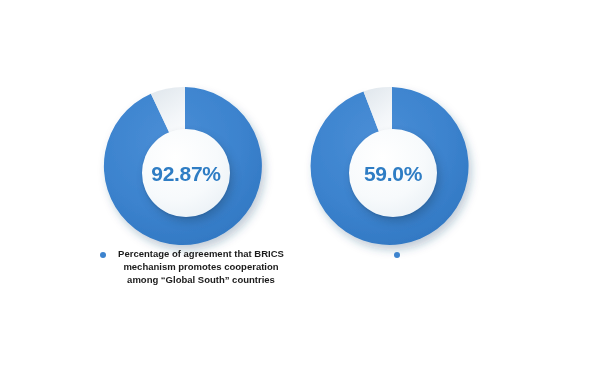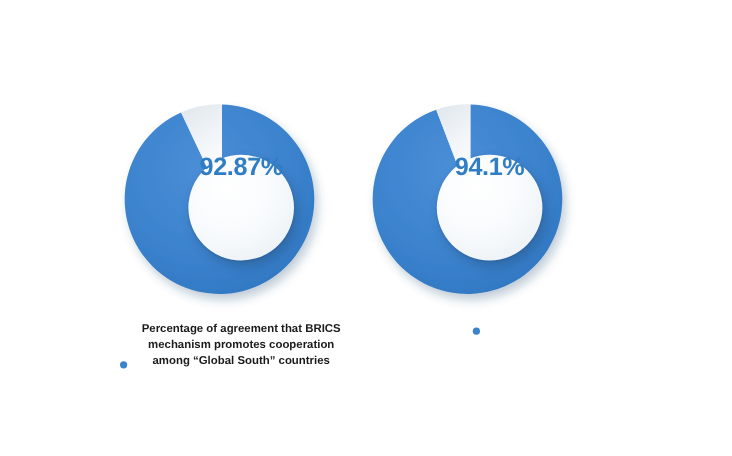--- a/index.html
+++ b/index.html
@@ -38,47 +38,48 @@
   .donut-svg {
     position: absolute;
     top: 0;
     left: 0;
     width: 188px;
     height: 168px;
     overflow: visible;
   }
   .center-disc {
     position: absolute;
-    left: 57px;
+    left: 42px;
     top: 47px;
     width: 88px;
     height: 88px;
     border-radius: 50%;
     background: radial-gradient(circle at 38% 32%, #ffffff 0%, #f7fafc 52%, #e4ecf2 100%);
     box-shadow: 3px 5px 9px rgba(30,60,90,0.30), 0 1px 2px rgba(0,0,0,0.12);
     display: flex;
+    align-items: center;
     justify-content: center;
   }
   .pct-label {
     font-family: "Liberation Sans", sans-serif;
     font-size: 21px;
     font-weight: bold;
     color: #2f7dc4;
     letter-spacing: -0.3px;
     line-height: 1;
     white-space: nowrap;
   }
 
   .legend {
     position: absolute;
-    top: 268px;
+    top: 247px;
     left: 0;
     width: 250px;
     display: flex;
-    align-items: flex-end;
+    align-items: flex-start;
     justify-content: center;
   }
   .legend-bullet {
     width: 6px;
     height: 6px;
     border-radius: 50%;
     background: #3c83ce;
     margin-top: 5px;
     margin-right: 8px;
     flex: 0 0 auto;
@@ -158,21 +159,21 @@
         </defs>
 
         <path filter="url(#ringShadow1)" fill="url(#ringShade1)" d="M 85 5
                  A 79 79 0 1 1 56.51 9.38
                  L 85 84 Z"></path>
         <path fill="url(#gapShade1)" d="M 56.51 9.38
                  A 79 79 0 0 1 85 5
                  L 85 84 Z"></path>
       </svg>
       <div class="center-disc">
-        <span class="pct-label">94.1%</span>
+        <span class="pct-label">59.0%</span>
       </div>
     </div>
 
     <div class="legend">
       <span class="legend-bullet"></span>
     </div>
   </div>
 
 </div>
 

